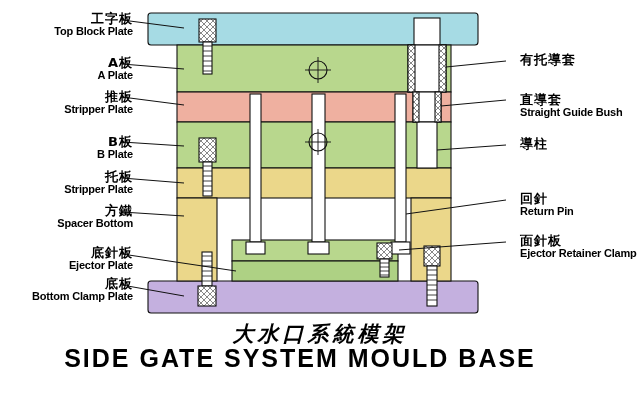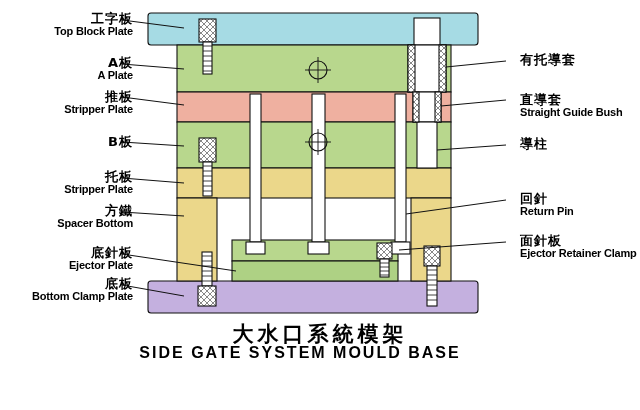--- a/index.html
+++ b/index.html
@@ -5,23 +5,23 @@
   * { margin:0; padding:0; box-sizing:border-box; }
   body { background:#ffffff; font-family:"DejaVu Sans","Liberation Sans",sans-serif; }
   #canvas { position:relative; width:640px; height:410px; background:#ffffff; overflow:hidden; }
   #diagram { position:absolute; left:0; top:0; }
   .lbl { position:absolute; color:#000; }
   .lbl .zh { font-size:13px; font-weight:bold; line-height:13px; letter-spacing:1px; white-space:nowrap; }
   .lbl .en { font-family:"Liberation Sans",sans-serif; font-size:11px; font-weight:bold; line-height:13px; letter-spacing:-0.2px; white-space:nowrap; }
   .lbl.left  { left:12px; width:121px; text-align:right; }
   .lbl.right { left:520px; width:131px; text-align:left; }
   #title-zh { position:absolute; left:0; top:320px; width:640px; text-align:center;
-              font-size:21px; font-weight:bold; letter-spacing:4px; color:#000; }
+              font-size:21px; font-weight:bold; letter-spacing:4px; color:#000;font-style:italic; }
   #title-en { position:absolute; left:0; top:344px; width:600px; text-align:center;
-              font-family:"Liberation Sans",sans-serif; font-size:16px; font-weight:bold;
+              font-family:"Liberation Sans",sans-serif; font-size:25px; font-weight:bold;
               letter-spacing:2px; color:#000; }
 </style>
 </head>
 <body>
 
 <div id="canvas">
 
   <svg id="diagram" width="640" height="410" viewBox="0 0 640 410">
     <defs>
       <pattern id="xhatch" width="6" height="6" patternUnits="userSpaceOnUse">
@@ -113,20 +113,21 @@
   <div class="lbl left" style="top:56px">
     <div class="zh">A板</div>
     <div class="en">A Plate</div>
   </div>
   <div class="lbl left" style="top:90px">
     <div class="zh">推板</div>
     <div class="en">Stripper Plate</div>
   </div>
   <div class="lbl left" style="top:135px">
     <div class="zh">B板</div>
+    <div class="en">B Plate</div>
   </div>
   <div class="lbl left" style="top:170px">
     <div class="zh">托板</div>
     <div class="en">Stripper Plate</div>
   </div>
   <div class="lbl left" style="top:204px">
     <div class="zh">方鐵</div>
     <div class="en">Spacer Bottom</div>
   </div>
   <div class="lbl left" style="top:246px">

